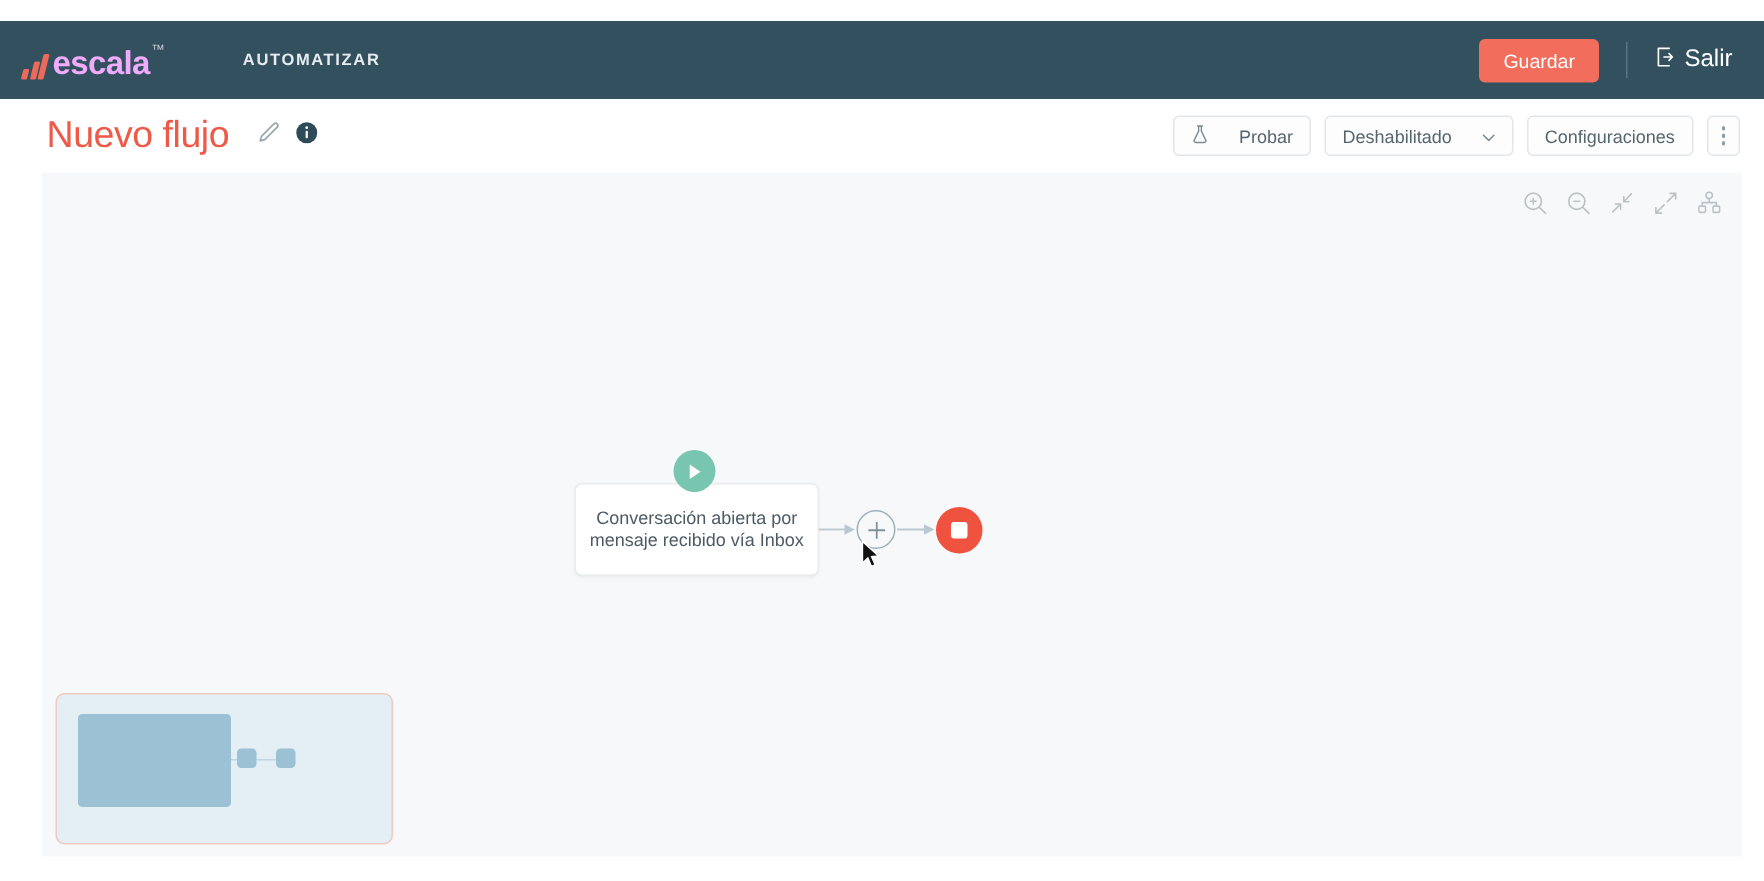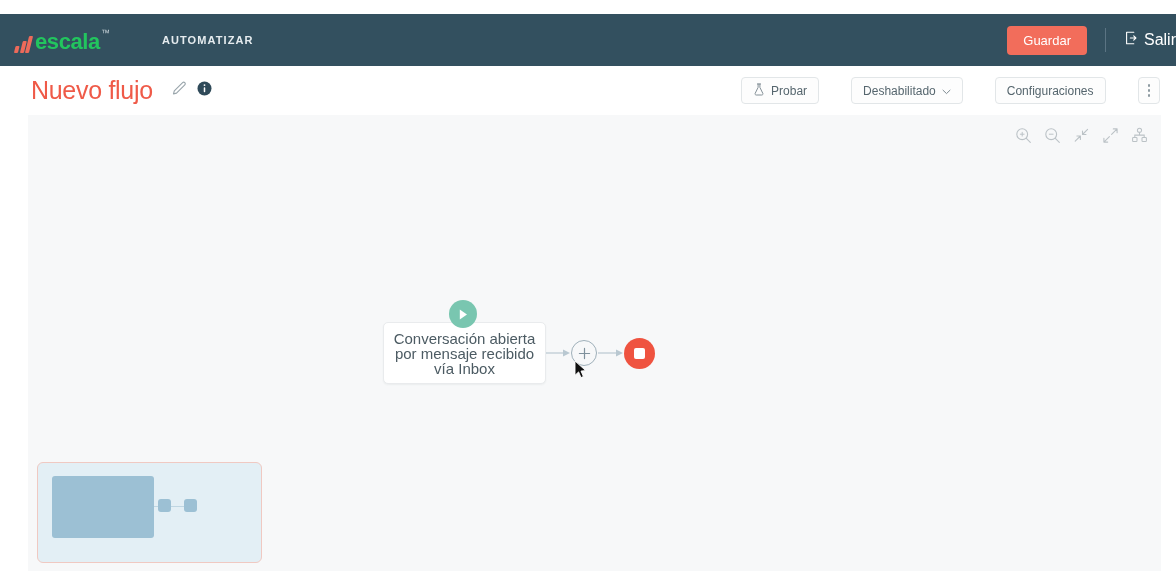--- a/index.html
+++ b/index.html
@@ -33,21 +33,21 @@
     gap: 1.5px;
     height: 17px;
     margin-right: 4px;
     transform: skewX(-14deg);
   }
   #logo-bars i { display: block; width: 4px; background: #ed6a5a; border-radius: 1px; }
   #logo-bars i.b1 { height: 7px; }
   #logo-bars i.b2 { height: 12px; }
   #logo-bars i.b3 { height: 17px; }
   #logo-word {
-    color: #22c55e;
+    color: #f0abfc;
     font-size: 22px;
     font-weight: bold;
     letter-spacing: -0.4px;
     line-height: 22px;
   }
   #logo-tm {
     color: #c7d2d8;
     font-size: 9px;
     line-height: 9px;
     margin-left: 1px;
@@ -59,21 +59,21 @@
     color: #e6ecef;
     font-size: 11px;
     letter-spacing: 1.1px;
     font-weight: bold;
   }
   #topbar-right {
     margin-left: auto;
     display: flex;
     align-items: center;
     height: 100%;
-    padding-right: 0;
+    padding-right: 21px;
   }
   #btn-guardar {
     background: #f26d5b;
     color: #ffffff;
     font-size: 13px;
     border: none;
     border-radius: 4px;
     padding: 7px 16px;
     cursor: pointer;
     font-family: inherit;
@@ -118,28 +118,27 @@
     gap: 9px;
     padding-right: 16px;
   }
   .hbtn {
     background: #fdfdfd;
     border: 1px solid #e2e6e8;
     border-radius: 4px;
     height: 27px;
     display: flex;
     align-items: center;
-    gap: 6px;
+    gap: 20px;
     padding: 0 11px;
     font-size: 12px;
     color: #56666e;
     cursor: pointer;
     font-family: inherit;
     white-space: nowrap;
-    margin-left: 23px;
   }
   .hbtn.kebab { padding: 0 9px; }
   .kebab-dots { display: flex; flex-direction: column; gap: 2.5px; }
   .kebab-dots span { width: 2.5px; height: 2.5px; border-radius: 50%; background: #8d9aa1; display: block; }
 
   
   #canvas {
     position: absolute;
     left: 28px; top: 115px;
     width: 1133px; height: 456px;
@@ -170,21 +169,21 @@
     border: 1px solid #e9ebed;
     border-radius: 5px;
     box-shadow: 0 1px 2px rgba(40,60,75,0.06);
     display: flex;
     align-items: center;
     justify-content: center;
     padding: 0 9px;
     cursor: pointer;
   }
   #trigger-node-label {
-    font-size: 15px;
+    font-size: 12px;
     line-height: 15px;
     color: #4c5b63;
     text-align: center;
   }
   #trigger-badge {
     position: absolute;
     left: 421px; top: 185px;
     width: 28px; height: 28px;
     border-radius: 50%;
     background: #79c6b0;

